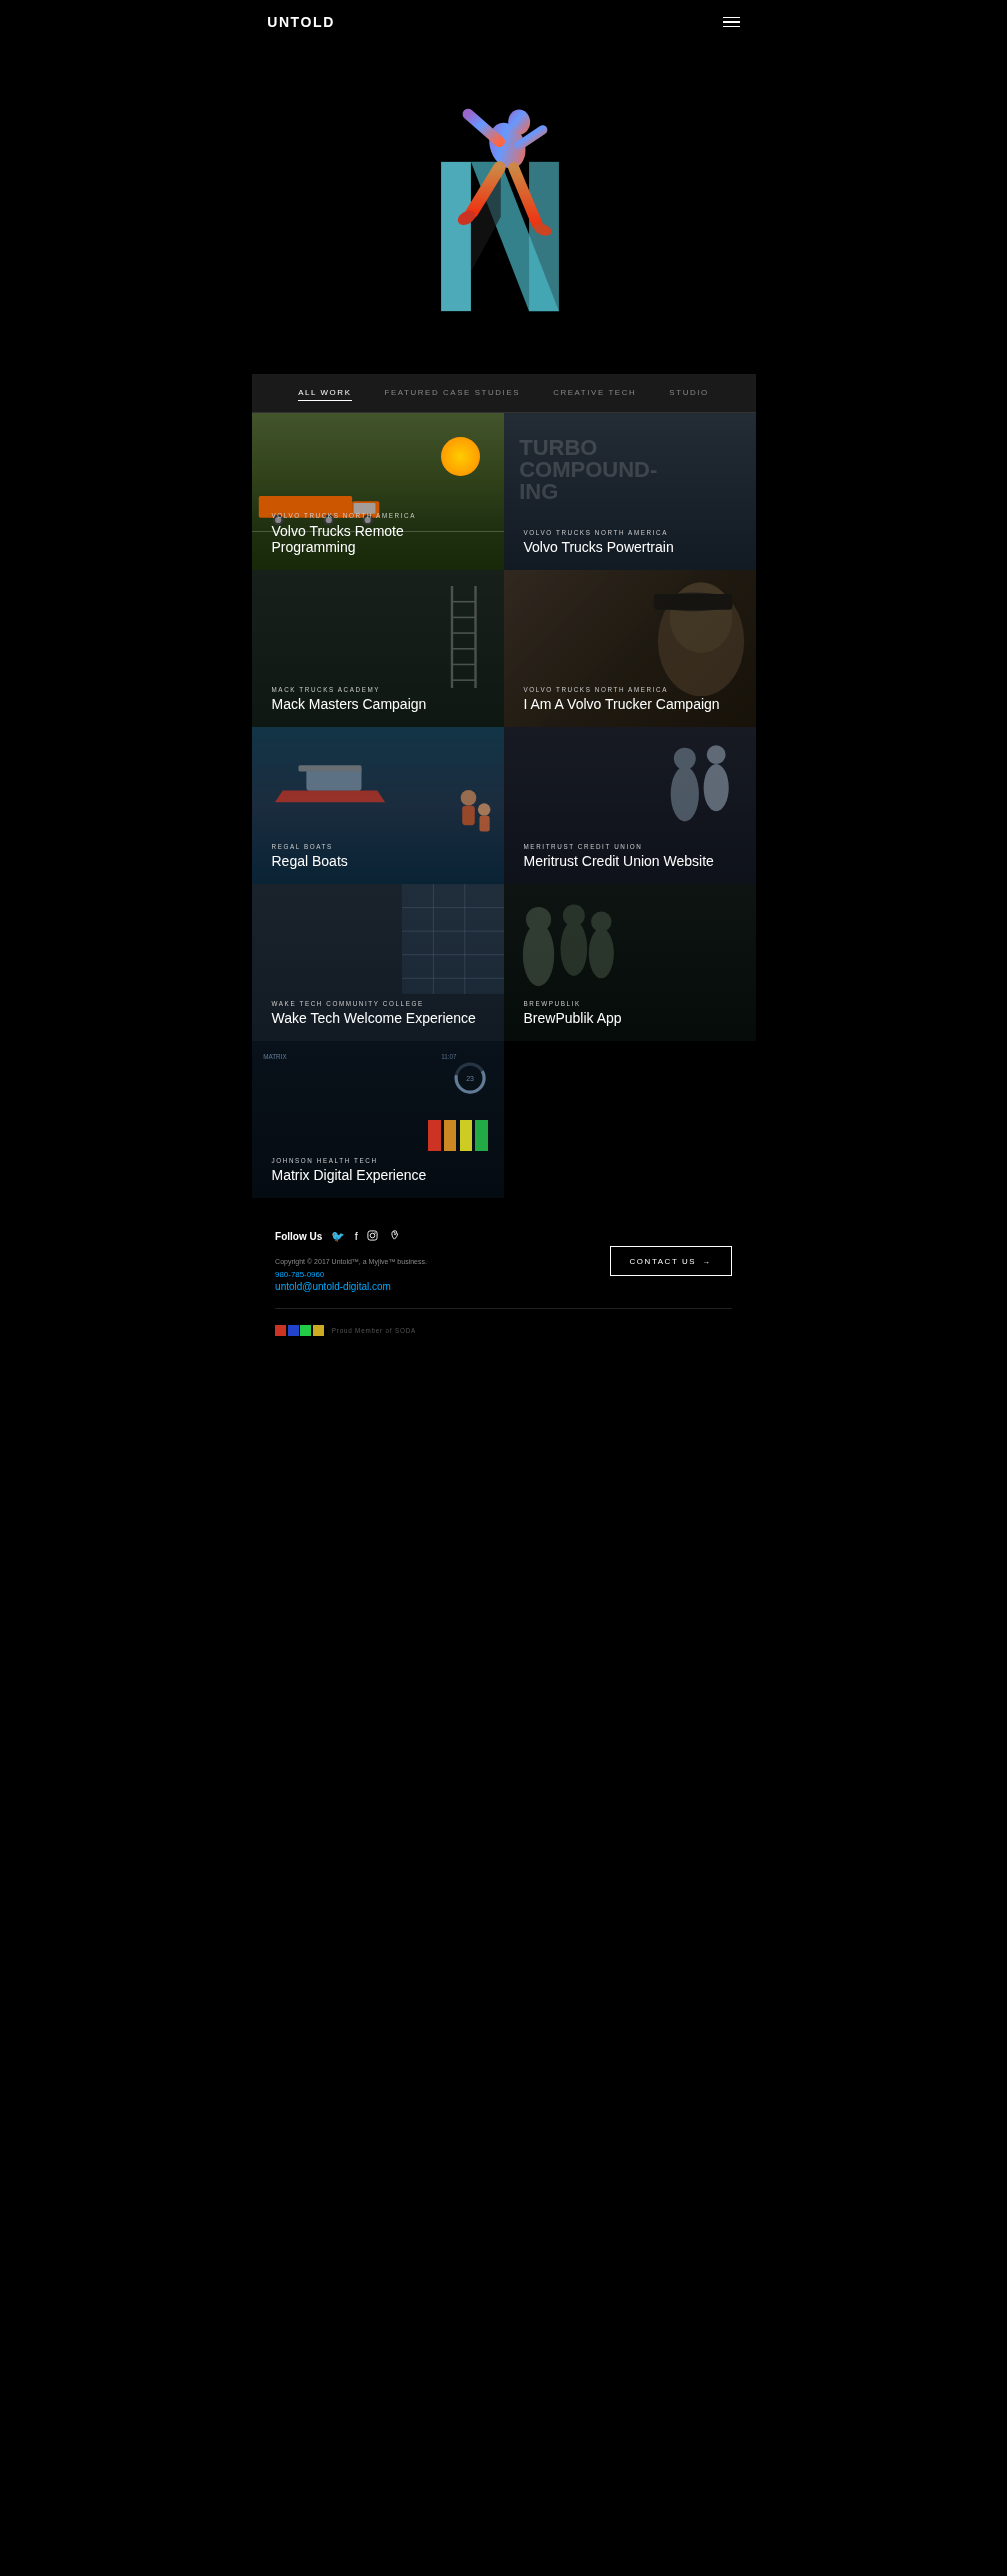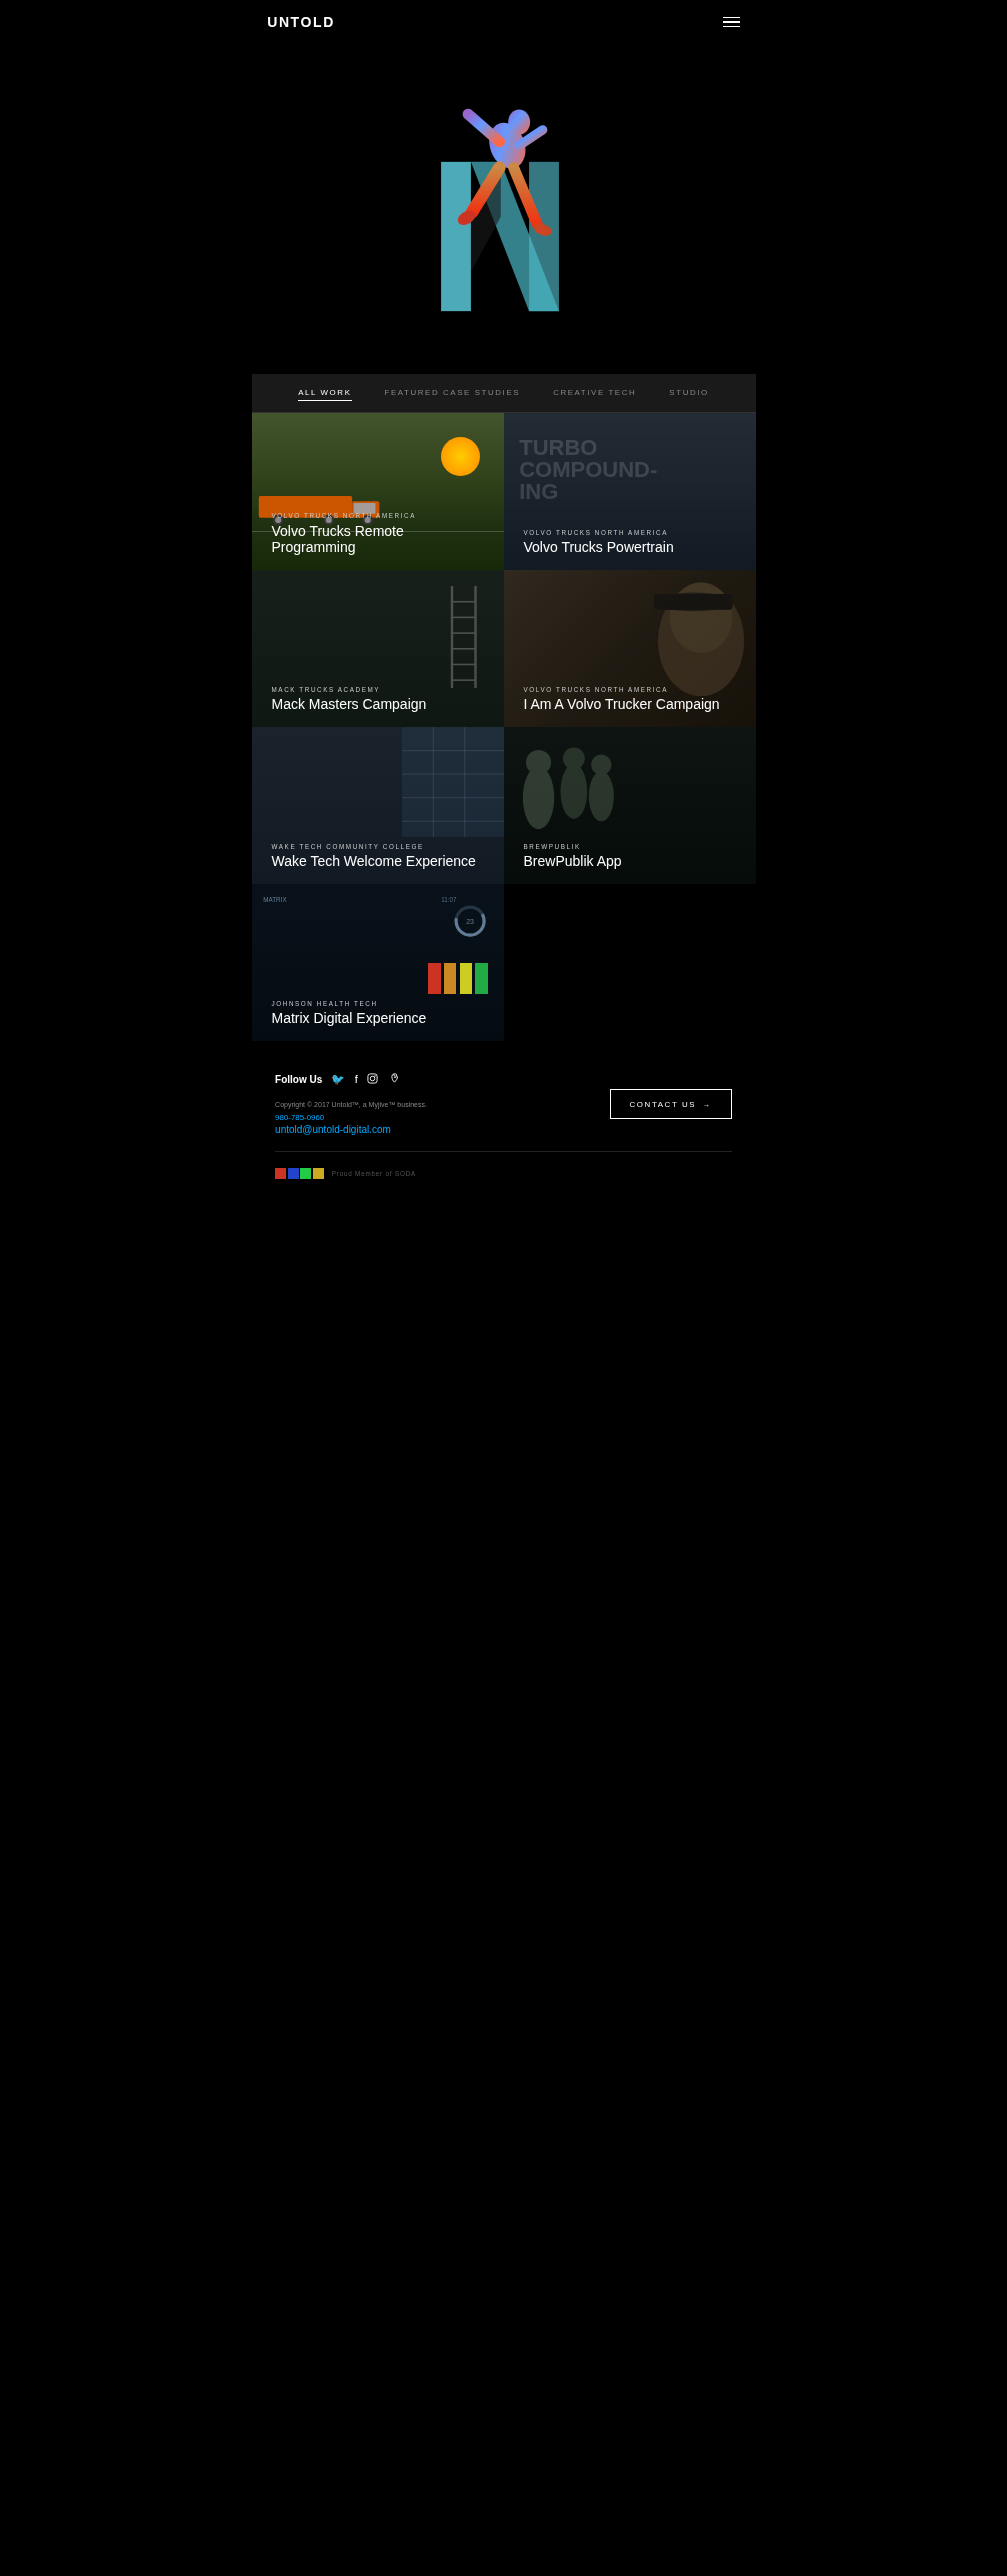--- a/index.html
+++ b/index.html
@@ -389,21 +389,55 @@
       <ellipse cx="120" cy="30" rx="50" ry="12" fill="#222"></ellipse>
       <rect x="70" y="20" width="100" height="20" rx="4" fill="#111"></rect>
     </svg>
     <div class="content">
       <span class="client-label">VOLVO TRUCKS NORTH AMERICA</span>
       <div class="title">I Am A Volvo Trucker Campaign</div>
     </div>
   </div>
 
 
-
+  <div class="grid-item">
+    <div class="bg regal-visual"></div>
+
+    <svg style="position:absolute;top:23.6px;left:15.7px;width:126px;height:63px;opacity:0.7;" viewBox="0 0 160 80">
+      <polygon points="20,50 140,50 150,65 10,65" fill="#cc3322"></polygon>
+      <rect x="50" y="20" width="70" height="30" rx="3" fill="#ddeeff" opacity="0.5"></rect>
+      <rect x="40" y="18" width="80" height="8" rx="2" fill="#888"></rect>
+    </svg>
+
+    <svg style="position:absolute;bottom:39px;right:11.8px;width:47px;height:63px;opacity:0.7;" viewBox="0 0 60 80">
+      <circle cx="30" cy="20" r="10" fill="#cc8855"></circle>
+      <rect x="22" y="30" width="16" height="25" rx="4" fill="#cc5522"></rect>
+      <circle cx="50" cy="35" r="8" fill="#dd9966"></circle>
+      <rect x="44" y="43" width="13" height="20" rx="3" fill="#dd6633"></rect>
+    </svg>
+    <div class="content">
+      <span class="client-label">REGAL BOATS</span>
+      <div class="title">Regal Boats</div>
+    </div>
+  </div>
+
+  <div class="grid-item">
+    <div class="bg meritrust-visual"></div>
+
+    <svg style="position:absolute;top:11.8px;right:15.7px;width:79px;height:102px;opacity:0.5;" viewBox="0 0 100 130">
+      <circle cx="30" cy="25" r="14" fill="#8899aa"></circle>
+      <ellipse cx="30" cy="70" rx="18" ry="35" fill="#8899aa"></ellipse>
+      <circle cx="70" cy="20" r="12" fill="#aabbcc"></circle>
+      <ellipse cx="70" cy="62" rx="16" ry="30" fill="#aabbcc"></ellipse>
+    </svg>
+    <div class="content">
+      <span class="client-label">MERITRUST CREDIT UNION</span>
+      <div class="title">Meritrust Credit Union Website</div>
+    </div>
+  </div>
 
   <div class="grid-item">
     <div class="bg waketech-visual"></div>
 
     <svg style="position:absolute;top:0;right:0;width:102px;height:110px;opacity:0.5;" viewBox="0 0 130 140">
       <rect x="0" y="0" width="130" height="140" fill="#3a5a7a" opacity="0.4"></rect>
       <line x1="0" y1="30" x2="130" y2="30" stroke="#88aacc" stroke-width="1" opacity="0.5"></line>
       <line x1="0" y1="60" x2="130" y2="60" stroke="#88aacc" stroke-width="1" opacity="0.5"></line>
       <line x1="0" y1="90" x2="130" y2="90" stroke="#88aacc" stroke-width="1" opacity="0.5"></line>
       <line x1="0" y1="120" x2="130" y2="120" stroke="#88aacc" stroke-width="1" opacity="0.5"></line>

